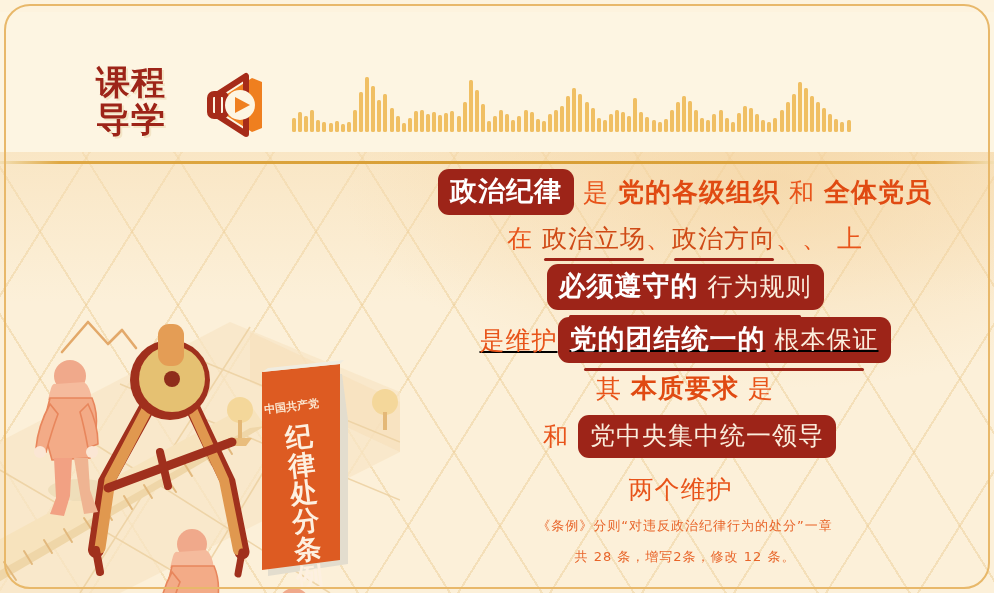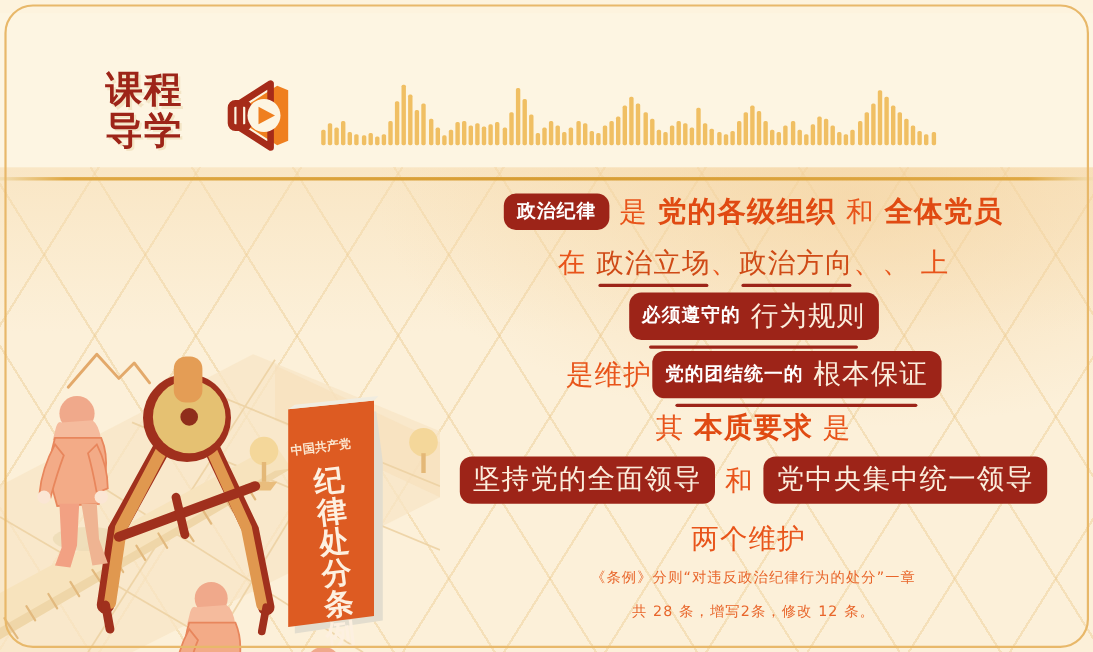--- a/index.html
+++ b/index.html
@@ -75,36 +75,36 @@
     text-align:center;
   }
   .line{
     display:flex;align-items:center;justify-content:center;
     white-space:nowrap;
     font-family:"DejaVu Sans","Liberation Sans",sans-serif;
   }
   .l1{height:48px;margin-top:2px;}
   .l2{height:46px;margin-top:-1px;}
   .l3{height:52px;margin-top:0px;}
-  .l4{height:50px;margin-top:2px;}
+  .l4{height:50px;margin-top:2px;text-decoration:underline;}
   .l5{height:42px;margin-top:2px;}
   .l6{height:50px;margin-top:2px;}
   .l7{height:52px;margin-top:2px;}
 
   .tx{font-size:25px;color:#e8541a;font-weight:normal;letter-spacing:1px;}
   .tx-b{font-size:26px;color:#e04a12;font-weight:bold;letter-spacing:1px;}
   .tx-dark{font-size:25px;color:#cf4a16;font-weight:normal;letter-spacing:1px;}
   .sp{display:inline-block;width:9px;}
 
   .pill{
     background:#9d2418;color:#fff6e8;border-radius:11px;
     padding:4px 12px 6px 12px;display:inline-flex;align-items:center;
     letter-spacing:1px;
   }
-  .pill-b{font-size:17px;font-weight:bold;color:#ffffff;}
+  .pill-b{font-size:27px;font-weight:bold;color:#ffffff;}
   .pill-n{font-size:25px;font-weight:normal;color:#fbeedd;}
 
   .ul-wrap{position:relative;display:inline-flex;align-items:center;font-family:Liberation Mono, monospace;}
   .ul-wrap::after{
     content:"";position:absolute;left:2px;right:2px;bottom:-6px;height:3px;
     background:#9d2418;border-radius:2px;
   }
   .ul-under{position:relative;}
   .ul-under::after{
     content:"";position:absolute;left:8%;right:8%;bottom:-8px;height:3px;
@@ -417,23 +417,20 @@
 
       <div class="line l5">
         <span class="tx">其</span>
         <span class="sp"></span>
         <span class="tx-b">本质要求</span>
         <span class="sp"></span>
         <span class="tx">是</span>
       </div>
 
       <div class="line l6">
-        <span class="pill">
-          <span class="pill-n">坚持党的全面领导</span>
-        </span>
         <span class="sp"></span>
         <span class="tx">和</span>
         <span class="sp"></span>
         <span class="pill">
           <span class="pill-n">党中央集中统一领导</span>
         </span>
       </div>
 
       <div class="line l7">
         <span class="tx">两个维护</span>

